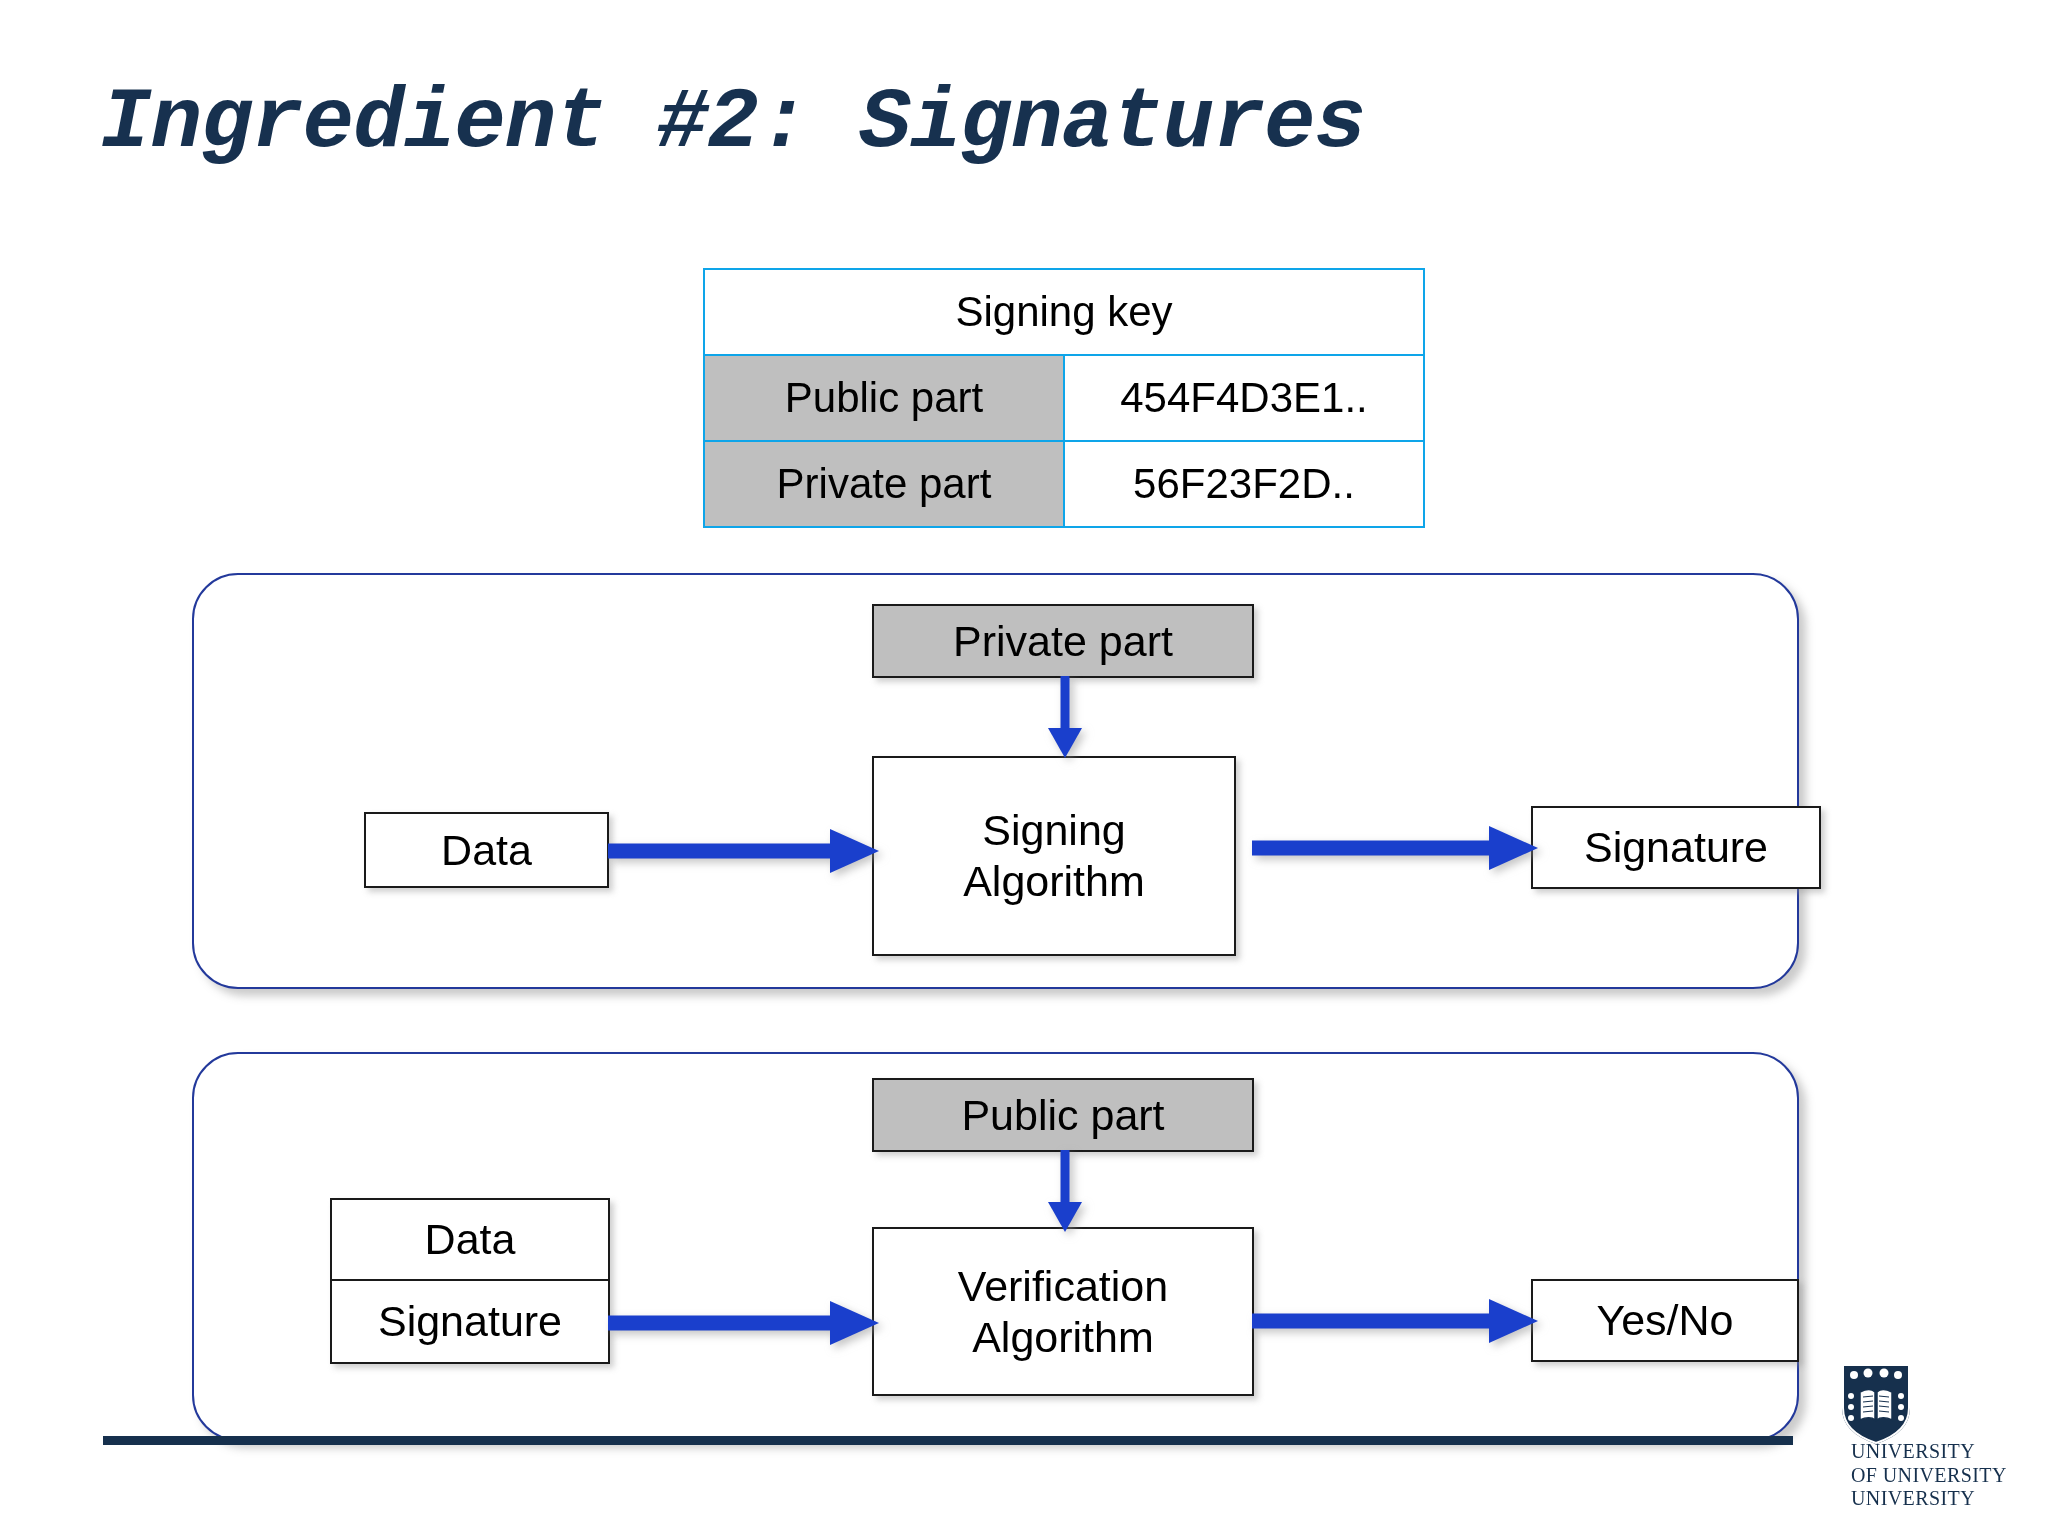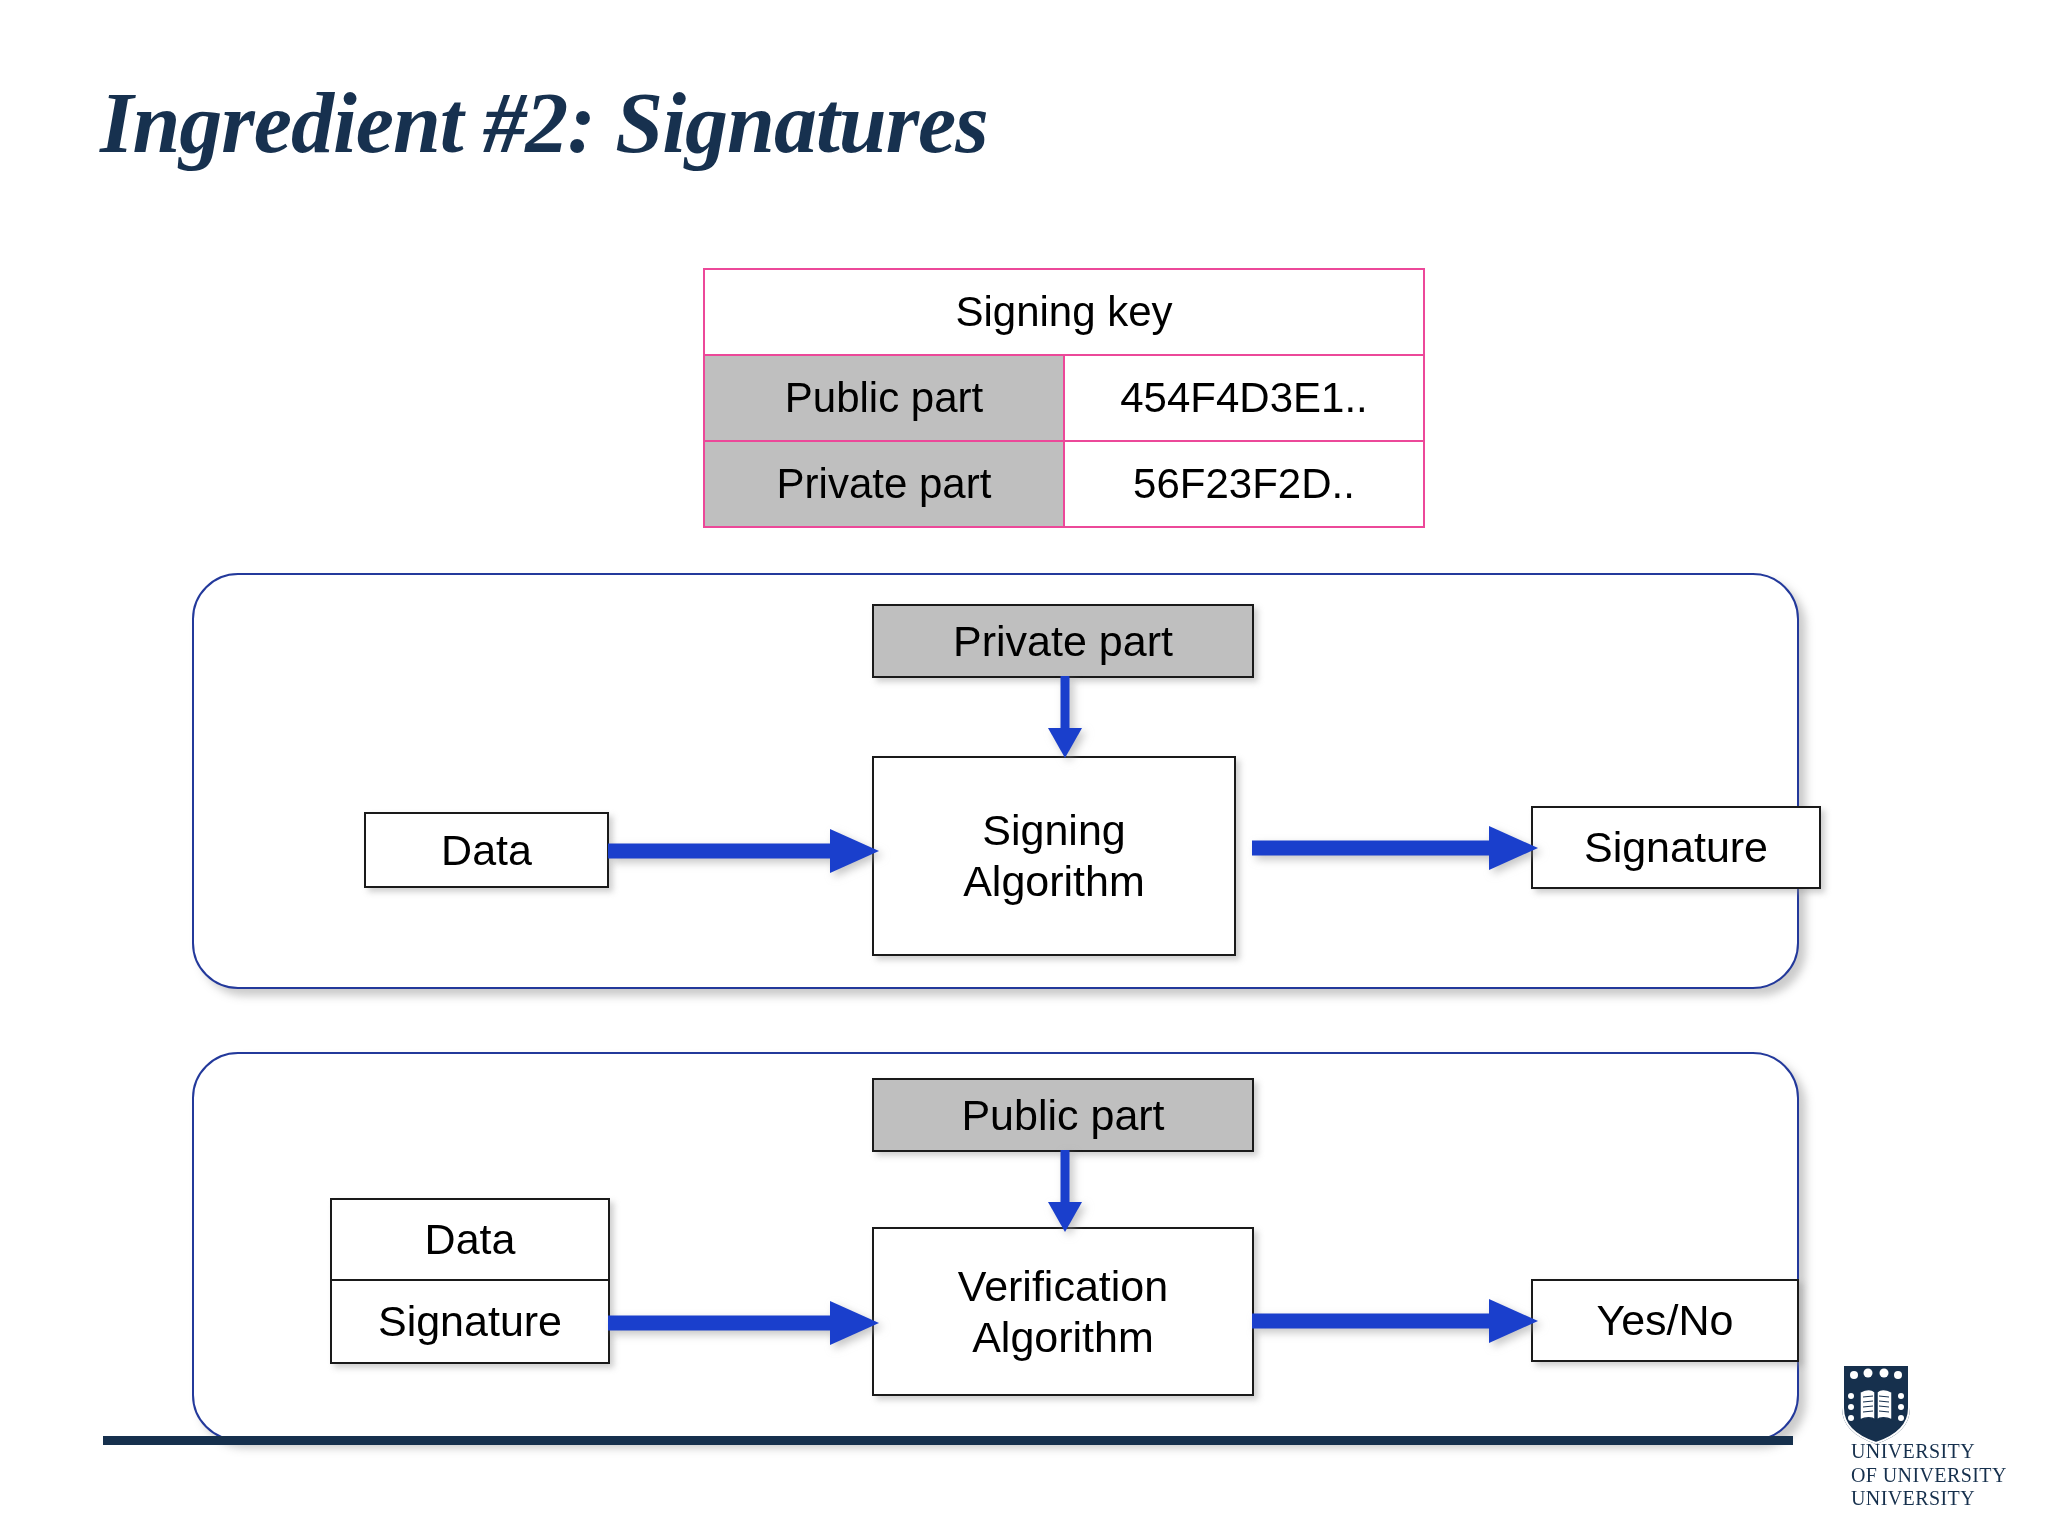--- a/index.html
+++ b/index.html
@@ -14,41 +14,41 @@
     overflow: hidden;
     font-family: "Liberation Sans", sans-serif;
     background: #ffffff;
   }
 
   
   .slide-title {
     position: absolute;
     left: 100px;
     top: 78px;
-    font-family: Liberation Serif, serif;
+    font-family: Liberation Mono, monospace;
     font-size: 86px;
     font-weight: bold;
     font-style: italic;
     letter-spacing: -1px;
     color: #17314f;
     white-space: nowrap;
     line-height: 1.05;
   }
 
   
   .key-table {
     position: absolute;
     left: 703px;
     top: 268px;
     width: 722px;
     border-collapse: collapse;
     table-layout: fixed;
   }
   .key-table td {
-    border: 2px solid #ec4899;
+    border: 2px solid #0ea5e9;
     font-size: 42px;
     color: #000000;
     text-align: center;
     height: 84px;
     padding: 0 10px;
     background: #ffffff;
     font-family: "Liberation Sans", sans-serif;
   }
   .key-table td.label-cell {
     background: #bfbfbf;

